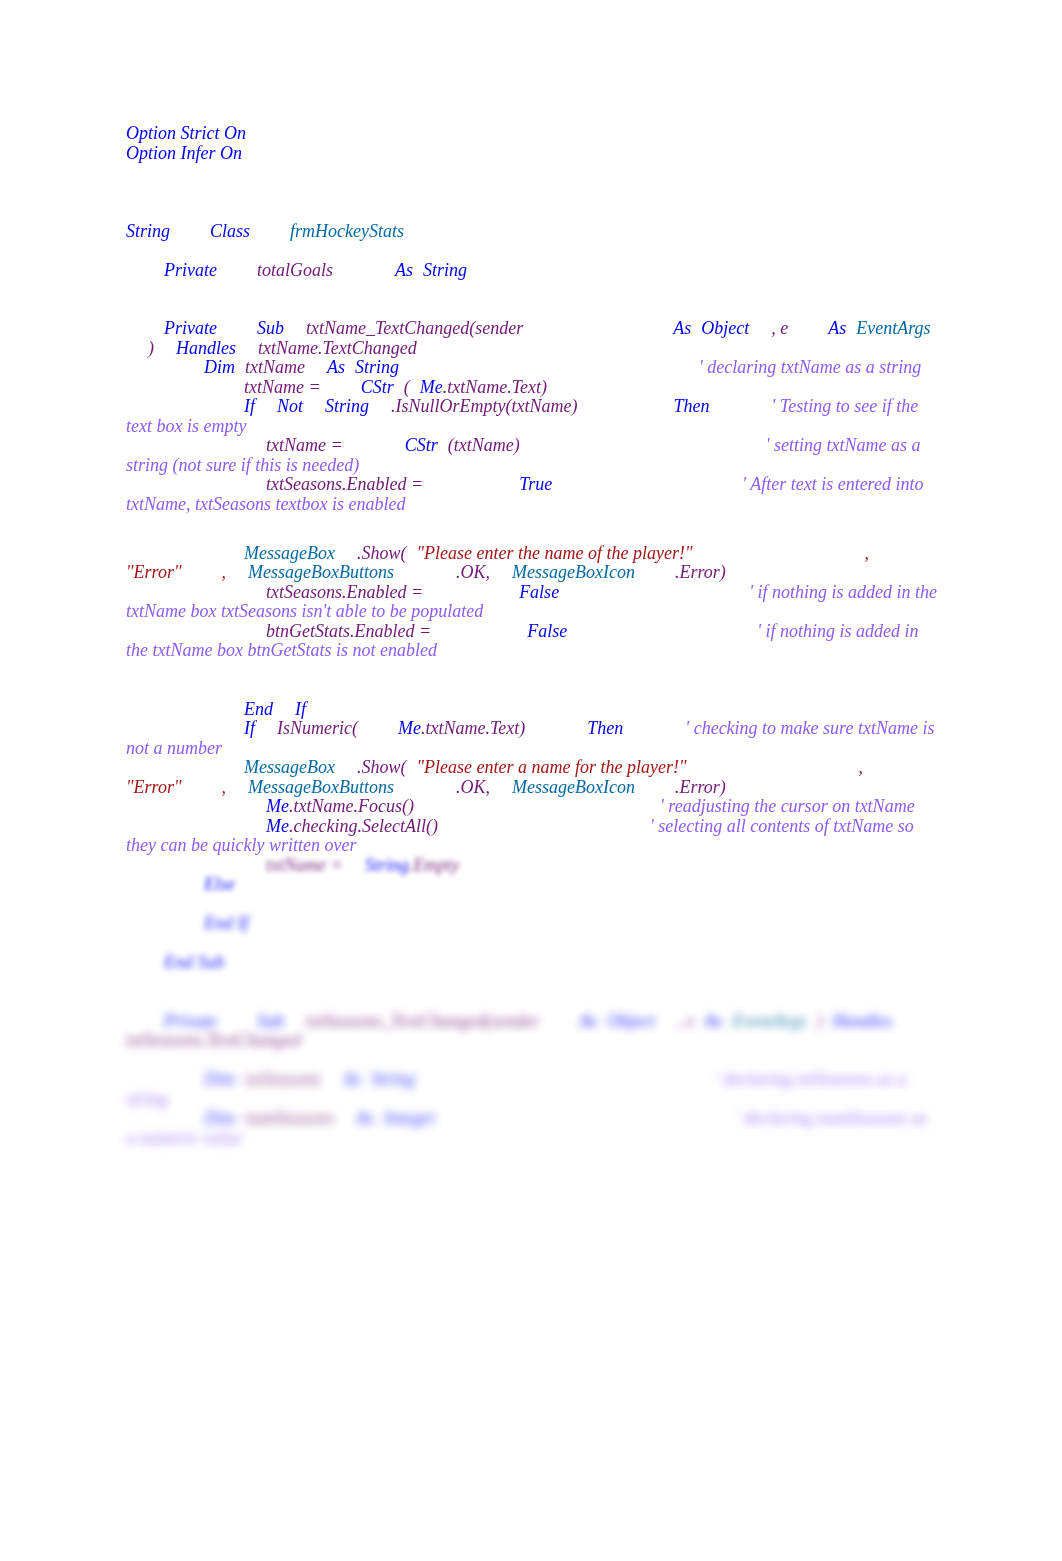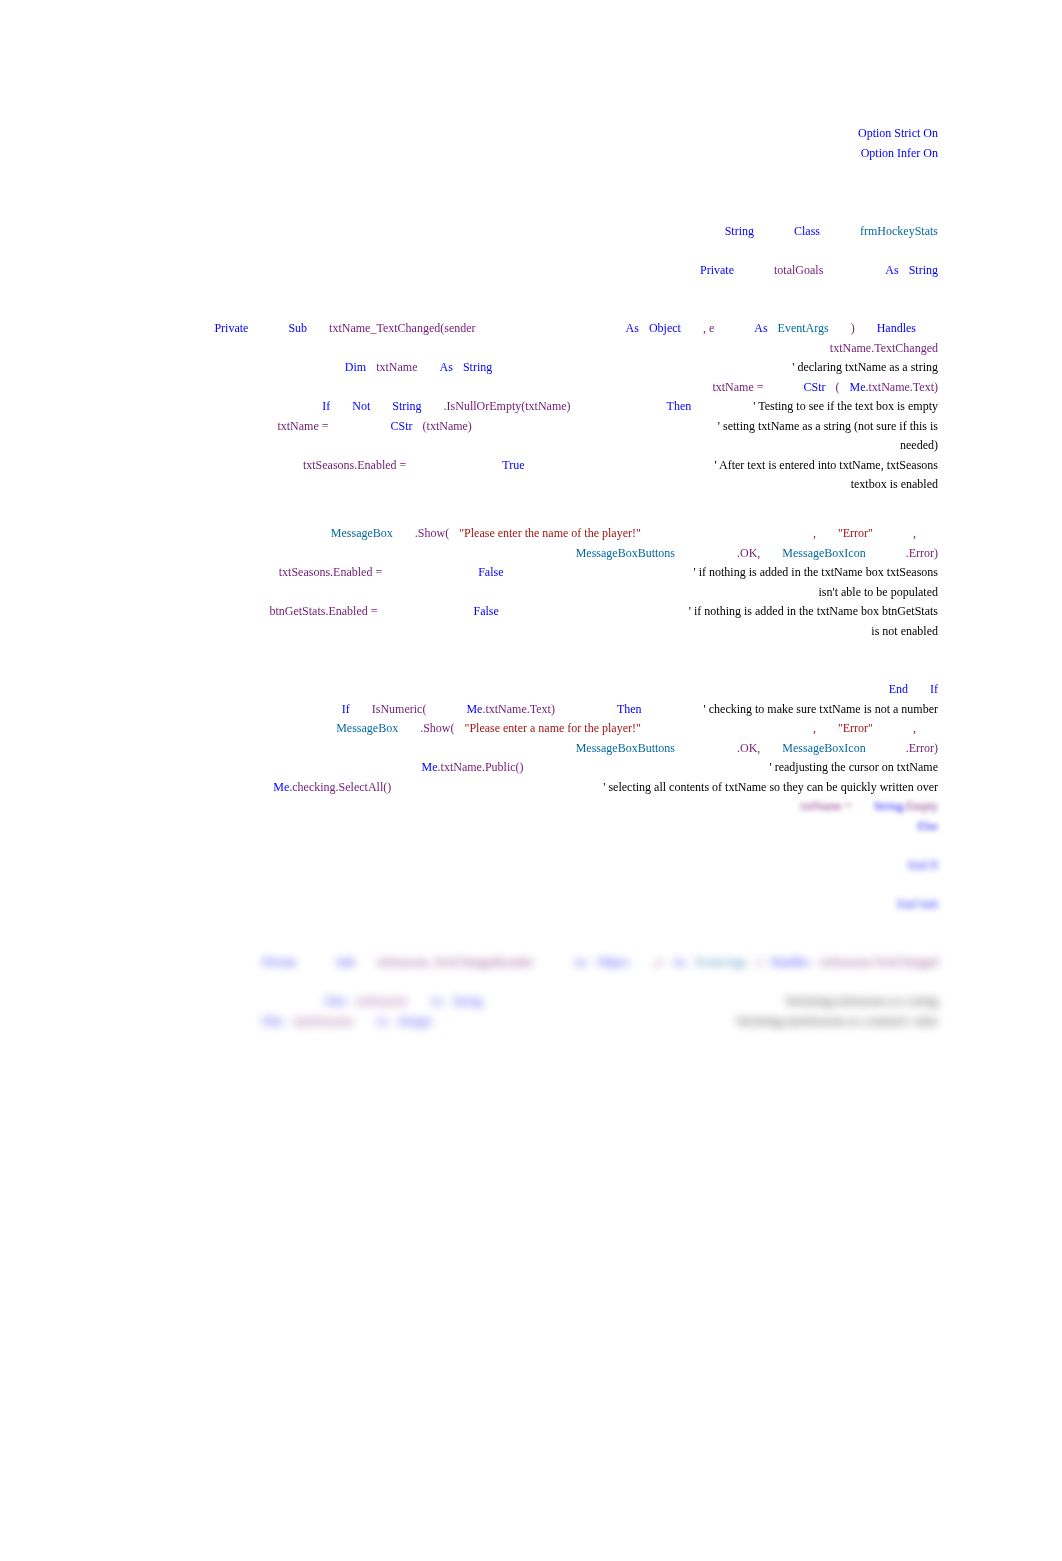--- a/index.html
+++ b/index.html
@@ -25,39 +25,40 @@
 
   .code-body {
     position: absolute;
     left: 126px;
     top: 124px;
     width: 812px;
   }
 
   
   .line {
-    font-size: 12px;
+    font-size: 18px;
     line-height: 19.5px;
     white-space: normal;
     word-spacing: 0;
-    text-align: right;
+    text-align: left;
     color: #000000;
+    font-style: italic;
   }
 
   .blank {
     height: 19.5px;
   }
   .blank.half { height: 10px; }
   .blank.big { height: 39px; }
 
   
   .kw   { color: #0000FF; }   
   .typ  { color: #0369a1; }   
   .str  { color: #A31515; }   
-  .com  { color: #000000; }   
+  .com  { color: #8b5cf6; }   
   .pln  { color: #701a75; }   
 
   
   .g1 { display: inline-block; width: 10px; }
   .g2 { display: inline-block; width: 22px; }
   .g3 { display: inline-block; width: 40px; }
   .g4 { display: inline-block; width: 62px; }
   .g5 { display: inline-block; width: 96px; }
   .g6 { display: inline-block; width: 150px; }
 
@@ -117,21 +118,21 @@
 
     <div class="blank"></div>
     <div class="blank"></div>
 
     <div class="line"><span class="i3"></span><span class="kw">End</span><span class="g2"></span><span class="kw">If</span></div>
 
     <div class="line"><span class="i3"></span><span class="kw">If</span><span class="g2"></span><span class="pln">IsNumeric(</span><span class="g3"></span><span class="kw">Me</span><span class="pln">.txtName.Text)</span><span class="g4"></span><span class="kw">Then</span><span class="g4"></span><span class="com">' checking to make sure txtName is not a number</span></div>
 
     <div class="line"><span class="i3"></span><span class="typ">MessageBox</span><span class="g2"></span><span class="pln">.Show(</span><span class="g1"></span><span class="str">"Please enter a name for the player!"</span><span class="g6"></span><span class="g2"></span><span class="str">,</span><span class="g2"></span><span class="str">"Error"</span><span class="g3"></span><span class="str">,</span><span class="g2"></span><span class="typ">MessageBoxButtons</span><span class="g4"></span><span class="pln">.OK,</span><span class="g2"></span><span class="typ">MessageBoxIcon</span><span class="g3"></span><span class="pln">.Error)</span></div>
 
-    <div class="line"><span class="i3"></span><span class="g2"></span><span class="kw">Me</span><span class="pln">.txtName.Public()</span><span class="g6"></span><span class="g5"></span><span class="com">' readjusting the cursor on txtName</span></div>
+    <div class="line"><span class="i3"></span><span class="g2"></span><span class="kw">Me</span><span class="pln">.txtName.Focus()</span><span class="g6"></span><span class="g5"></span><span class="com">' readjusting the cursor on txtName</span></div>
 
     <div class="line"><span class="i3"></span><span class="g2"></span><span class="kw">Me</span><span class="pln">.checking.SelectAll()</span><span class="g6"></span><span class="g4"></span><span class="com">' selecting all contents of txtName so they can be quickly written over</span></div>
 
     <div class="line blur-a"><span class="i3"></span><span class="g2"></span><span class="pln">txtName =</span><span class="g2"></span><span class="kw">String</span><span class="pln">.Empty</span></div>
 
     <div class="line blur-a"><span class="i2"></span><span class="kw">Else</span></div>
 
     <div class="blank"></div>
 
     <div class="line blur-b"><span class="i2"></span><span class="kw">End If</span></div>

